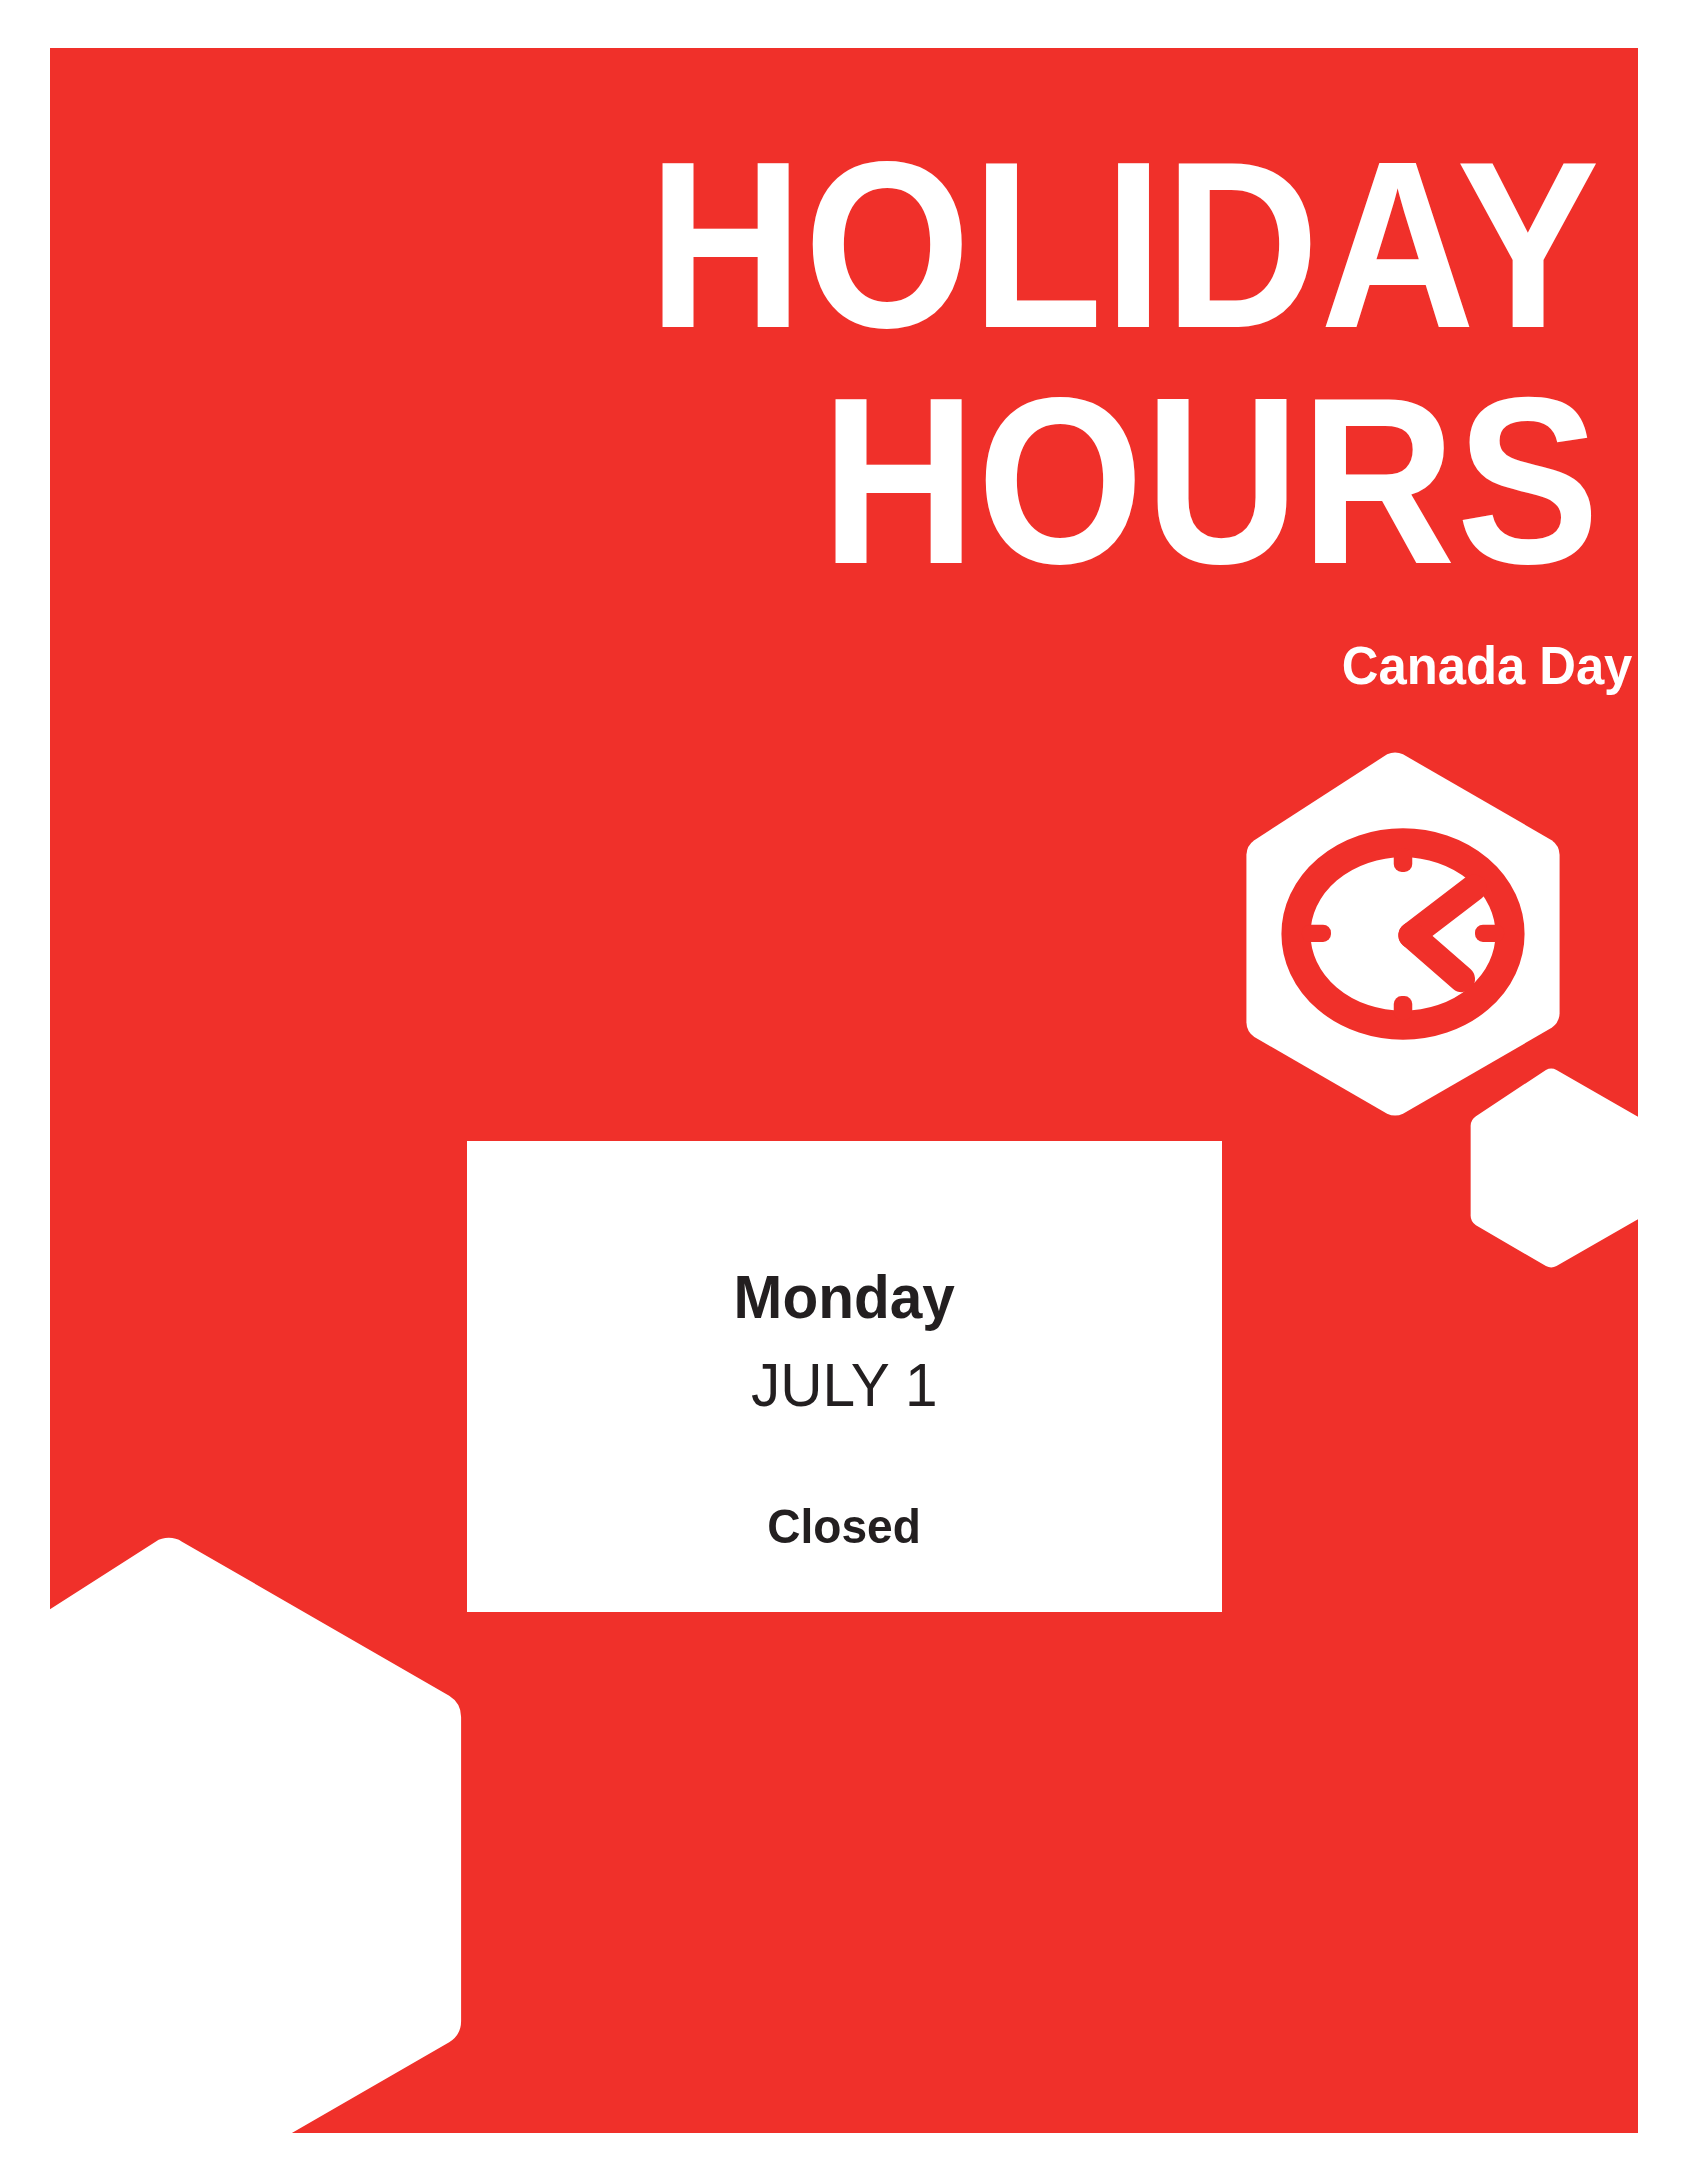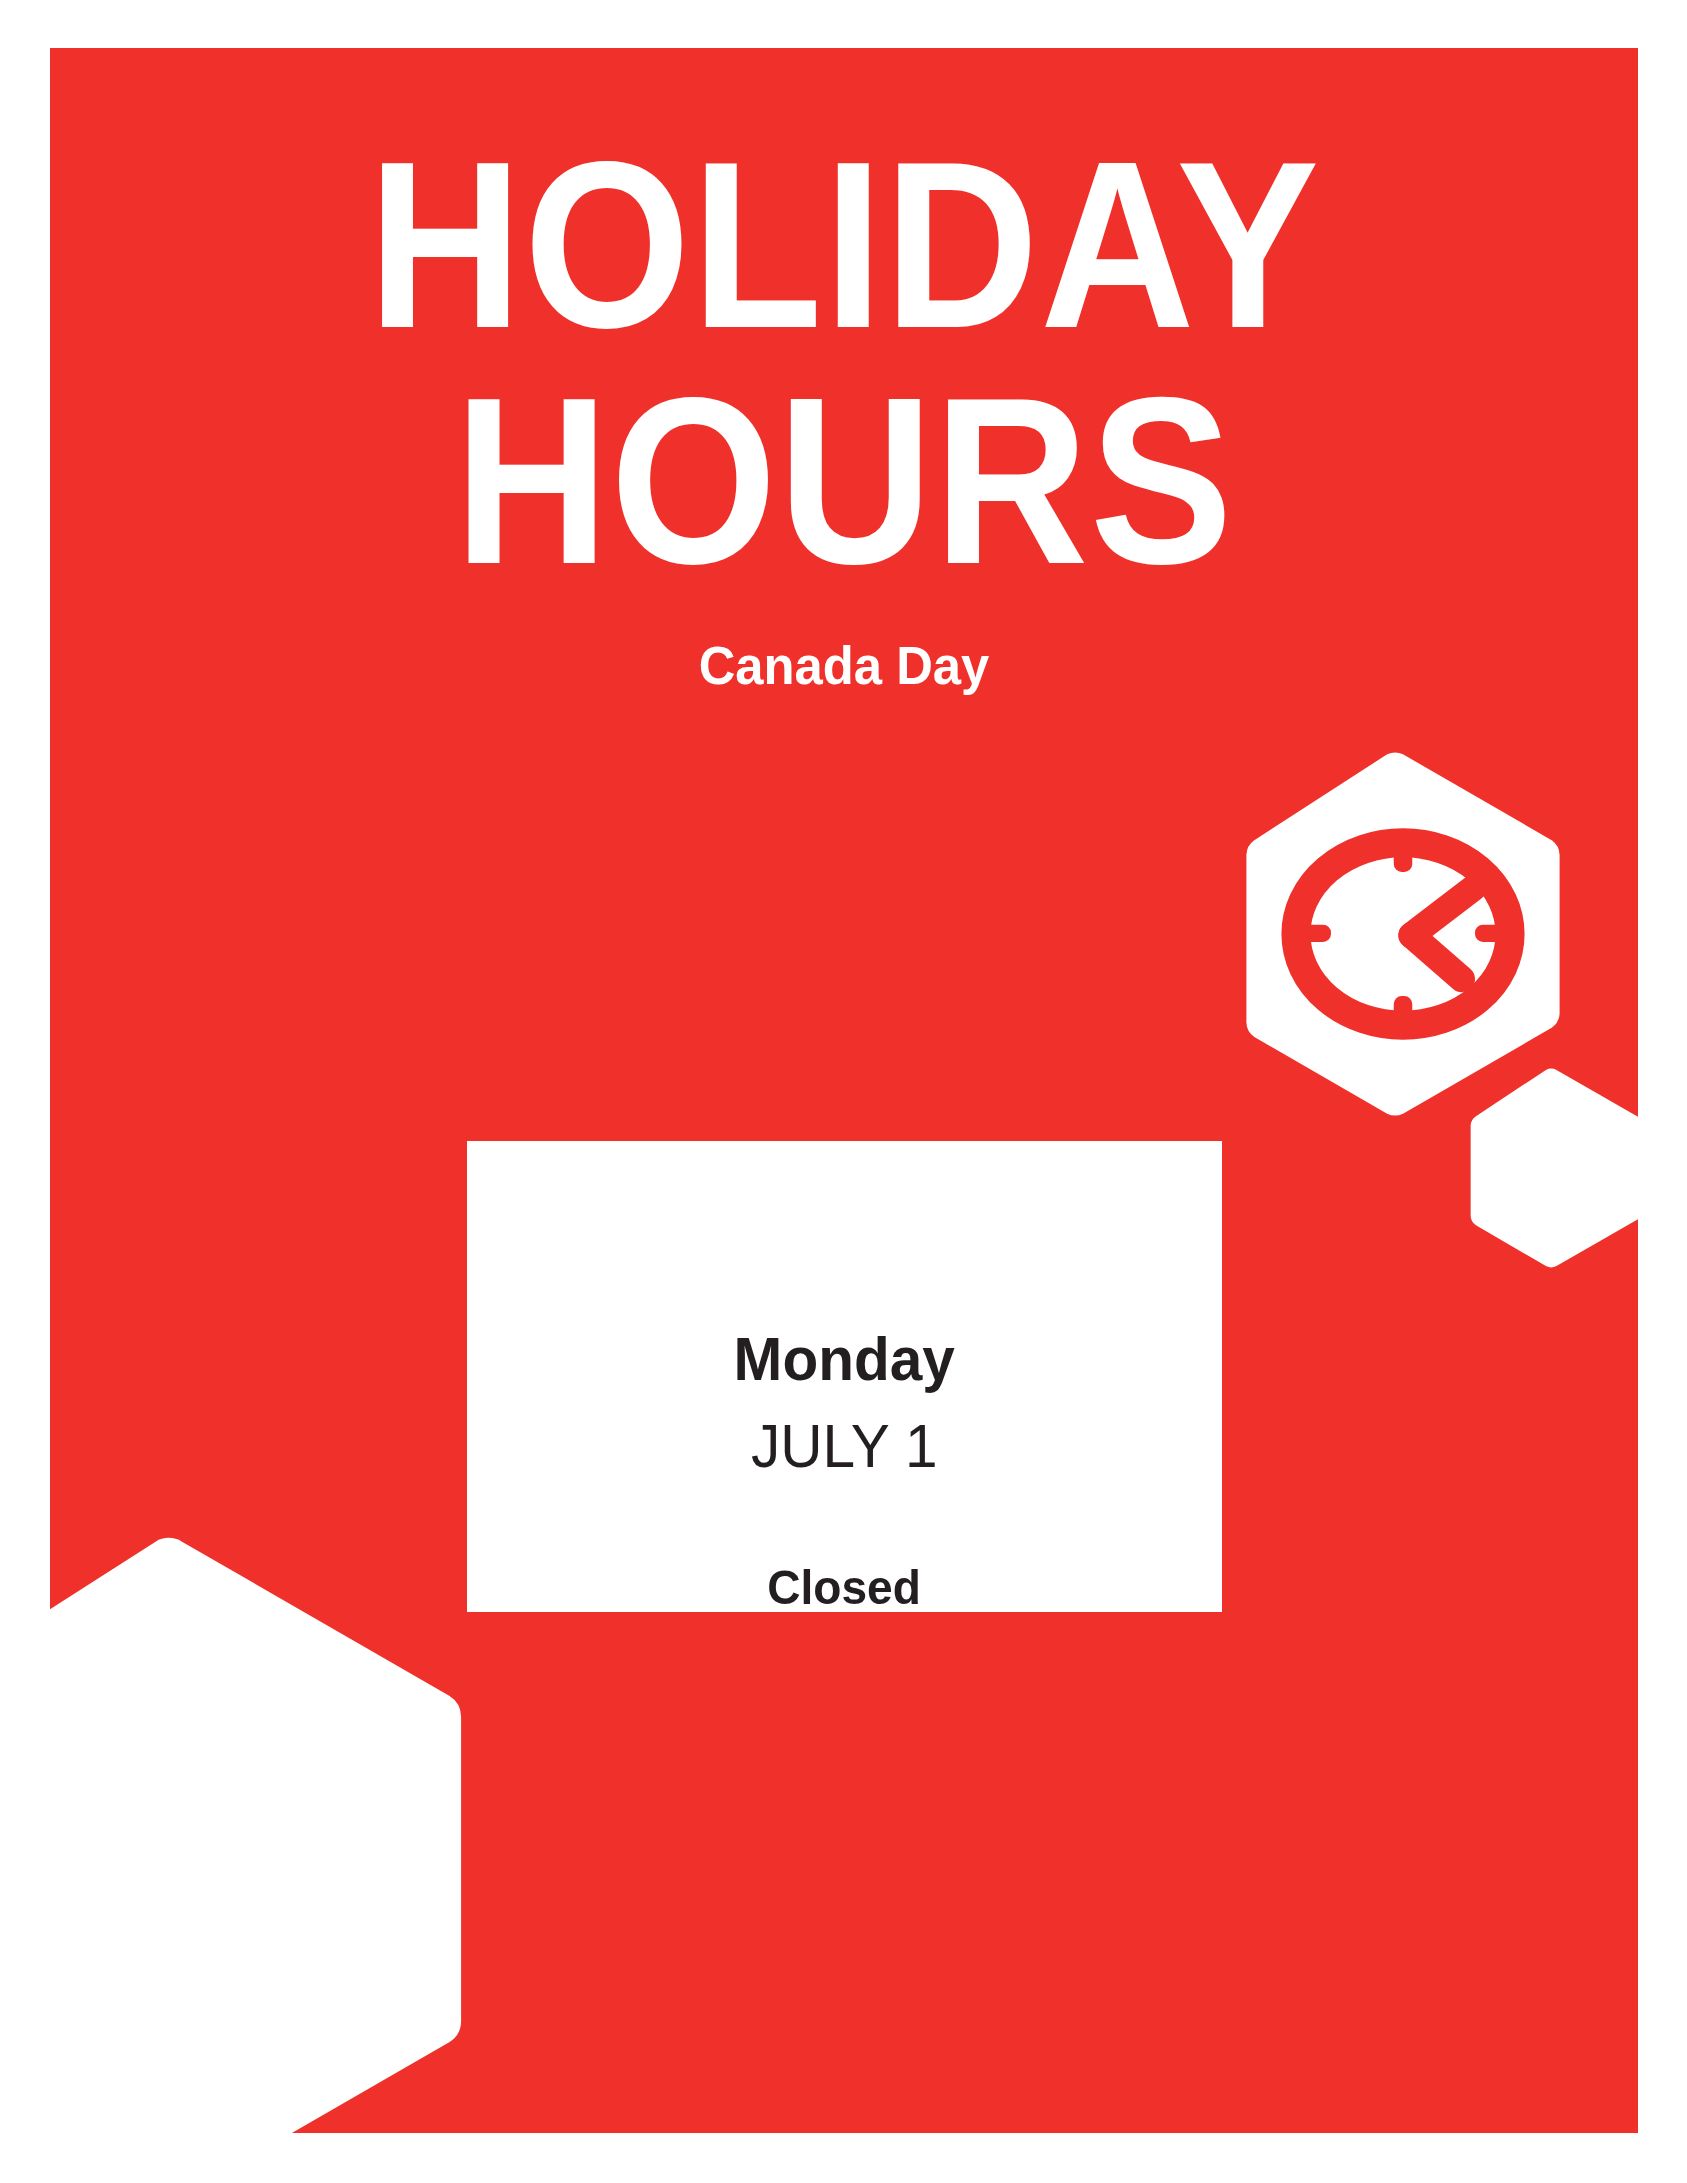--- a/index.html
+++ b/index.html
@@ -31,21 +31,22 @@
     background: #F0302A;
     overflow: hidden;
   }
 
   
   #headline-block {
     position: absolute;
     left: 0;
     top: 79px;
     width: 1588px;
-    text-align: center;
+    text-align: right;
+    padding-left: 42px;
   }
   .headline-line {
     display: block;
     color: #ffffff;
     font-family: "Liberation Sans", sans-serif;
     font-weight: bold;
     font-size: 238px;
     line-height: 0.99;
     letter-spacing: 1.3px;
     transform: scaleX(0.90);
@@ -104,21 +105,21 @@
     position: absolute;
     left: 417px;    
     top: 1093px;
     width: 755px;
     height: 471px;
     background: #ffffff;
     box-sizing: border-box;
     display: flex;
     flex-direction: column;
     align-items: center;
-    justify-content: flex-end;
+    justify-content: flex-start;
   }
   #card-day {
     margin-top: 126px;
     color: #231F20;
     font-family: "Liberation Sans", sans-serif;
     font-weight: bold;
     font-size: 61px;
     line-height: 1;
     letter-spacing: 0px;
     transform: scaleX(0.96);

